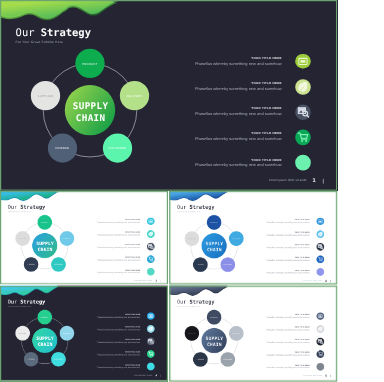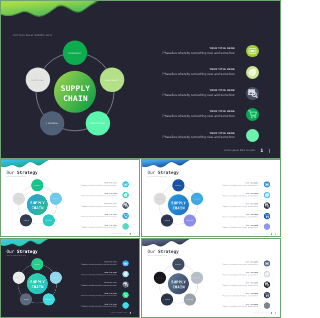--- a/index.html
+++ b/index.html
@@ -43,20 +43,21 @@
                   <stop offset="0%" stop-color="#a4dc4b"></stop>
                   <stop offset="38%" stop-color="#a4dc4b"></stop>
                   <stop offset="100%" stop-color="#4cb85a"></stop>
                 </linearGradient>
               </defs>
               <path d="M100.0,2.5 C99.7,2.5 99.0,2.5 98.0,2.8 C97.0,3.1 95.3,3.8 94.0,4.5 C92.7,5.2 91.3,6.0 90.0,6.9 C88.7,7.8 87.3,8.8 86.0,9.7 C84.7,10.6 83.3,11.7 82.0,12.2 C80.7,12.7 79.3,13.0 78.0,12.9 C76.7,12.8 75.3,12.4 74.0,11.8 C72.7,11.2 71.3,10.1 70.0,9.3 C68.7,8.5 67.3,7.7 66.0,7.2 C64.7,6.7 63.3,6.3 62.0,6.3 C60.7,6.2 59.0,6.5 58.0,6.9 C57.0,7.3 57.0,7.9 56.0,8.6 C55.0,9.3 53.3,10.3 52.0,11.2 C50.7,12.1 49.3,13.3 48.0,14.1 C46.7,14.9 45.3,15.5 44.0,16.0 C42.7,16.5 41.3,16.8 40.0,16.9 C38.7,16.9 37.3,16.7 36.0,16.3 C34.7,15.9 33.3,15.1 32.0,14.5 C30.7,13.9 29.2,13.0 28.0,12.6 C26.8,12.2 26.0,12.0 25.0,12.0 C24.0,12.0 23.2,12.1 22.0,12.4 C20.8,12.7 19.2,13.5 18.0,13.9 C16.8,14.3 16.0,14.6 15.0,14.9 C14.0,15.2 13.0,15.5 12.0,15.7 C11.0,15.9 10.0,16.1 9.0,16.1 C8.0,16.1 7.0,16.1 6.0,15.9 C5.0,15.8 4.0,15.4 3.0,15.2 C2.0,14.9 0.5,14.5 0.0,14.4 L0,0 Z" fill="url(#wa1)"></path>
               <path d="M100.0,1.2 C99.7,1.3 99.0,1.2 98.0,1.6 C97.0,1.9 95.3,2.6 94.0,3.2 C92.7,3.9 91.3,4.8 90.0,5.7 C88.7,6.5 87.3,7.6 86.0,8.4 C84.7,9.3 83.3,10.4 82.0,10.9 C80.7,11.5 79.3,11.7 78.0,11.7 C76.7,11.6 75.3,11.2 74.0,10.6 C72.7,10.0 71.3,8.8 70.0,8.1 C68.7,7.3 67.3,6.5 66.0,6.0 C64.7,5.5 63.3,5.1 62.0,5.0 C60.7,5.0 59.0,5.3 58.0,5.7 C57.0,6.0 57.0,6.6 56.0,7.3 C55.0,8.1 53.3,9.0 52.0,9.9 C50.7,10.9 49.3,12.0 48.0,12.8 C46.7,13.7 45.3,14.3 44.0,14.8 C42.7,15.2 41.3,15.6 40.0,15.7 C38.7,15.7 37.3,15.5 36.0,15.1 C34.7,14.7 33.3,13.9 32.0,13.2 C30.7,12.6 29.2,11.8 28.0,11.3 C26.8,10.9 26.0,10.8 25.0,10.8 C24.0,10.7 23.2,10.8 22.0,11.2 C20.8,11.5 19.2,12.2 18.0,12.7 C16.8,13.1 16.0,13.4 15.0,13.7 C14.0,13.9 13.0,14.2 12.0,14.4 C11.0,14.6 10.0,14.8 9.0,14.8 C8.0,14.9 7.0,14.8 6.0,14.7 C5.0,14.5 4.0,14.2 3.0,13.9 C2.0,13.7 0.5,13.3 0.0,13.2 L0,0 Z" fill="url(#wb1)"></path>
               <path d="M100.0,0.0 C99.7,0.0 99.0,-0.0 98.0,0.3 C97.0,0.6 95.3,1.3 94.0,2.0 C92.7,2.7 91.3,3.5 90.0,4.4 C88.7,5.3 87.3,6.3 86.0,7.2 C84.7,8.1 83.3,9.2 82.0,9.7 C80.7,10.2 79.3,10.5 78.0,10.4 C76.7,10.3 75.3,9.9 74.0,9.3 C72.7,8.7 71.3,7.6 70.0,6.8 C68.7,6.0 67.3,5.2 66.0,4.7 C64.7,4.2 63.3,3.8 62.0,3.8 C60.7,3.8 59.0,4.0 58.0,4.4 C57.0,4.8 57.0,5.4 56.0,6.1 C55.0,6.8 53.3,7.8 52.0,8.7 C50.7,9.6 49.3,10.8 48.0,11.6 C46.7,12.4 45.3,13.0 44.0,13.5 C42.7,14.0 41.3,14.3 40.0,14.4 C38.7,14.5 37.3,14.2 36.0,13.8 C34.7,13.4 33.3,12.6 32.0,12.0 C30.7,11.4 29.2,10.5 28.0,10.1 C26.8,9.7 26.0,9.5 25.0,9.5 C24.0,9.5 23.2,9.6 22.0,9.9 C20.8,10.2 19.2,11.0 18.0,11.4 C16.8,11.8 16.0,12.1 15.0,12.4 C14.0,12.7 13.0,13.0 12.0,13.2 C11.0,13.4 10.0,13.6 9.0,13.6 C8.0,13.6 7.0,13.6 6.0,13.4 C5.0,13.2 4.0,12.9 3.0,12.7 C2.0,12.4 0.5,12.0 0.0,11.9 L0,0 Z" fill="url(#wc1)"></path>
             </svg>
           </div>
+          <div class="title" style="left: 13px; top: 22.6px; font-size: 8.7px; color: rgb(255, 255, 255);"><span>Our </span><b>Strategy</b></div>
           <div class="sub" style="left: 13px; top: 34.2px; font-size: 2.7px; letter-spacing: 0.2px; color: rgb(154, 160, 172);">Put Your Great Subtitle Here</div>
           <div class="diagram" style="left: 0px; top: 0px; width: 150px; height: 159px;">
             <svg width="150" height="159" viewBox="0 0 150 159" style="display:block">
               <circle cx="75" cy="91.8" r="39" fill="none" stroke="#b7bac4" stroke-width="0.62" opacity="0.92"></circle>
               <defs>
                 <linearGradient id="cg1" x1="0.0" y1="0.3" x2="0.92" y2="0.95">
                   <stop offset="0%" stop-color="#8ed04c"></stop>
                   <stop offset="100%" stop-color="#0f9d46"></stop>
                 </linearGradient>
               </defs>

